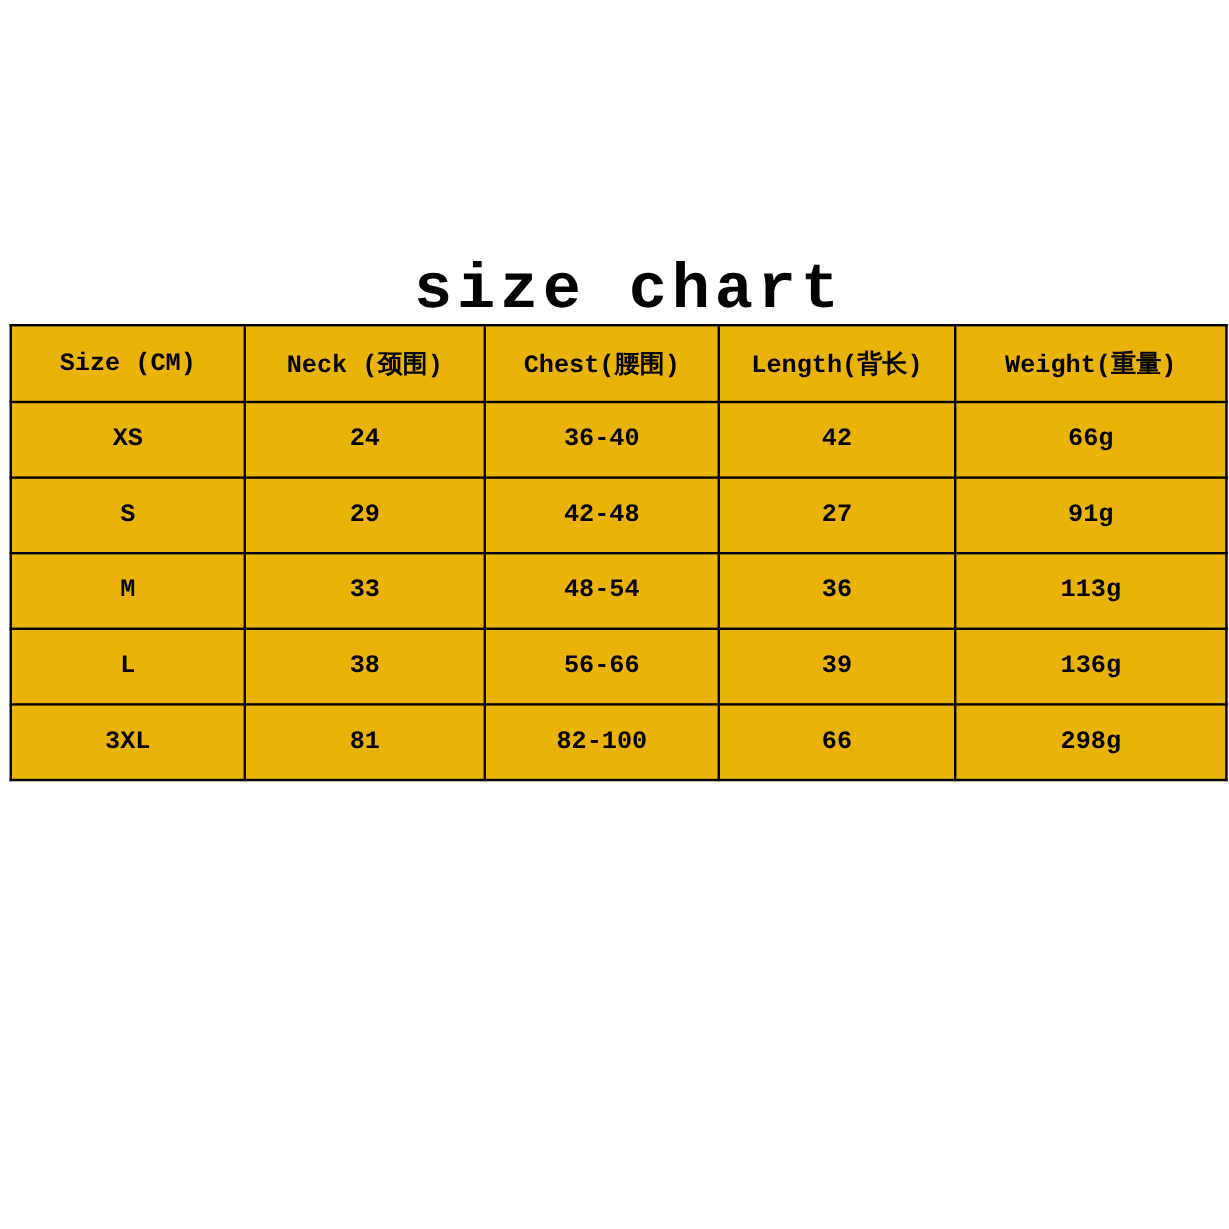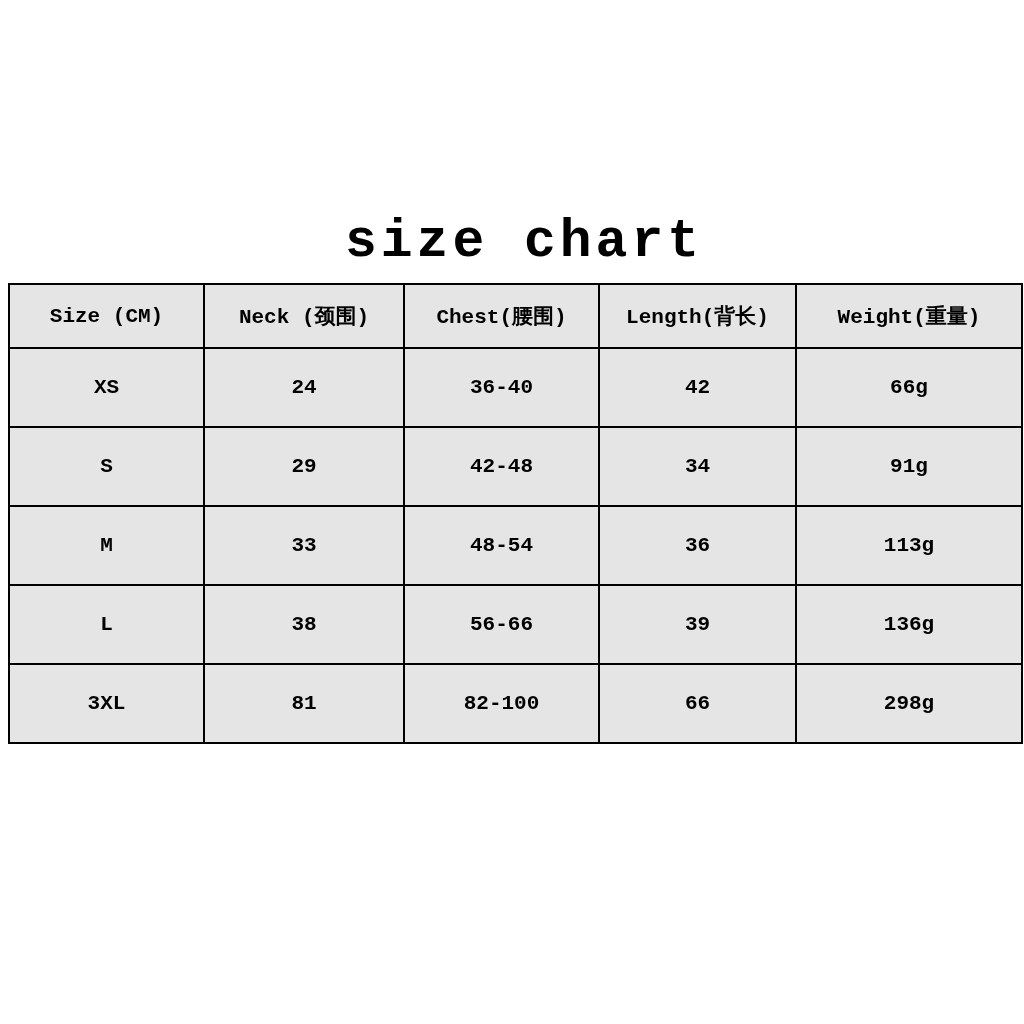--- a/index.html
+++ b/index.html
@@ -26,38 +26,38 @@
     margin: 12px;
     text-align: center;
     font-size: 53px;
     font-weight: bold;
     letter-spacing: 4px;
     font-family: "Liberation Mono", "DejaVu Sans Mono", monospace;
   }
   table.size-table {
     position: absolute;
     left: 8px;
-    top: 283px;
+    top: 270px;
     width: 1013px;
     border-collapse: collapse;
     table-layout: fixed;
-    background: #e5e5e5;
+    background: #eab308;
   }
   table.size-table th,
   table.size-table td {
     border: 2px solid #000000;
     text-align: center;
     vertical-align: middle;
     font-weight: bold;
     font-size: 21px;
     font-family: "Liberation Mono", "DejaVu Sans Mono", monospace;
     padding: 0;
   }
   table.size-table thead tr { height: 64px; }
-  table.size-table tbody tr { height: 79px; }
+  table.size-table tbody tr { height: 63px; }
 </style>
 </head>
 <body>
 
 <div class="page">
 
   <h1 class="title">size chart</h1>
 
   <table class="size-table">
     <colgroup>
@@ -81,21 +81,21 @@
         <td>XS</td>
         <td>24</td>
         <td>36-40</td>
         <td>42</td>
         <td>66g</td>
       </tr>
       <tr>
         <td>S</td>
         <td>29</td>
         <td>42-48</td>
-        <td>34</td>
+        <td>27</td>
         <td>91g</td>
       </tr>
       <tr>
         <td>M</td>
         <td>33</td>
         <td>48-54</td>
         <td>36</td>
         <td>113g</td>
       </tr>
       <tr>

